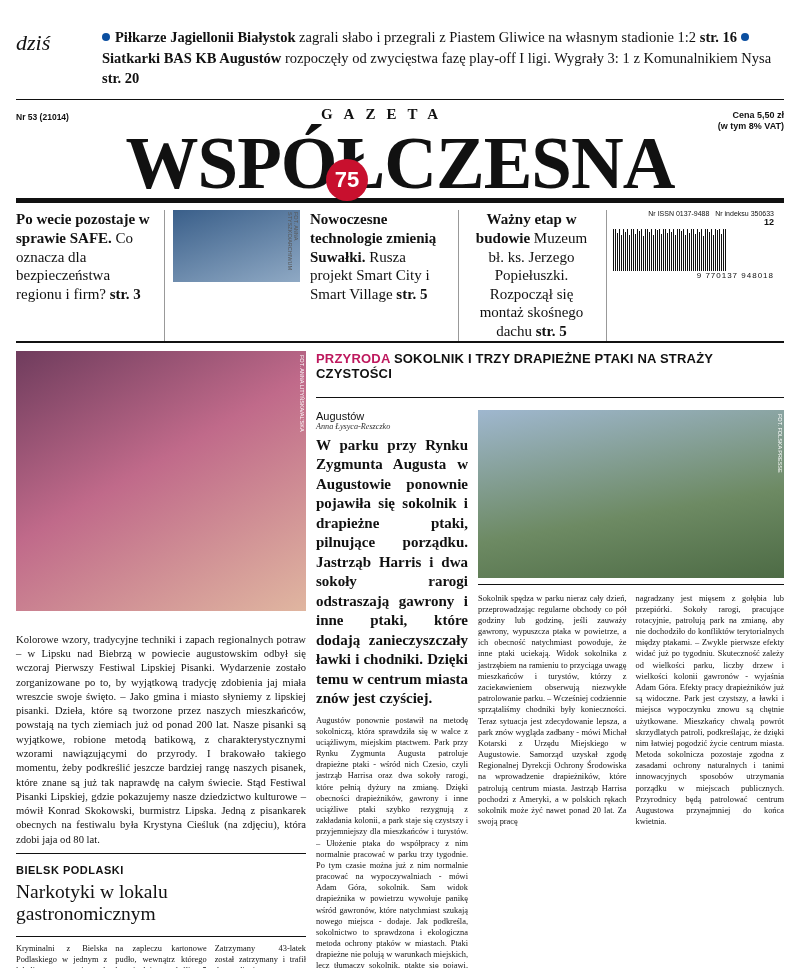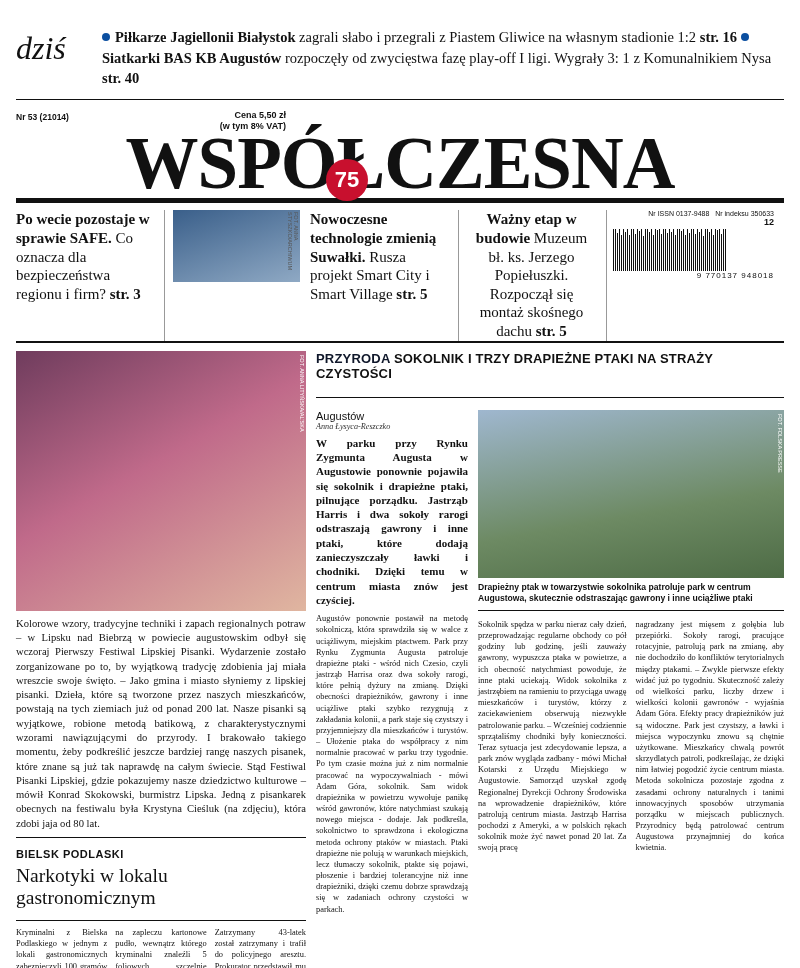--- a/index.html
+++ b/index.html
@@ -8,32 +8,32 @@
     width: 800px; height: 968px;
     background: #ffffff;
     font-family: "Liberation Serif", serif;
     color: #111;
     overflow: hidden;
   }
   .page { width:800px; height:968px; position:relative; padding: 0 16px; }
 
   
   .topstrip { display:flex; align-items:flex-start; padding-top:14px; gap:10px; }
-  .dzis { font-family:"Liberation Serif", serif; font-style:italic; font-size:32px; color:#111; padding-top:16px; width:66px; }
+  .dzis { font-family:"Liberation Serif", serif; font-style:italic; font-size:22px; color:#111; padding-top:16px; width:66px; }
   .sportowy { font-family:"Liberation Sans", sans-serif; font-weight:bold; font-size:25px; letter-spacing:-0.5px; color:#111; padding-top:16px; white-space:nowrap; }
   .sportowy .red { color:#c8102e; }
   .topnews { flex:1; font-family:"Liberation Serif", serif; font-size:14.5px; line-height:1.42; padding-top:13px; padding-left:10px; }
   .bullet { display:inline-block; width:8px; height:8px; background:#0b4fa0; border-radius:50%; margin-right:5px; vertical-align:1px; }
   .b { font-weight:bold; }
 
   .rule-thin { border-top:1px solid #111; margin-top:10px; }
 
   
   .masthead { position:relative; margin-top:0; }
-  .mh-row { display:flex; align-items:flex-start; padding-top:6px; }
+  .mh-row { display:flex; align-items:flex-start; justify-content:space-between; padding-top:6px; }
   .mh-left { font-family:"Liberation Sans", sans-serif; font-size:8.5px; font-weight:bold; padding-top:6px; width:120px; }
   .mh-right { text-align:right; width:150px; font-family:"Liberation Sans", sans-serif; font-size:9px; font-weight:bold; padding-top:4px; line-height:1.3; }
   .gazeta { text-align:center; flex:1; }
   .gazeta .g1 { font-family:"Liberation Serif", serif; letter-spacing:11px; font-size:15px; font-weight:bold; color:#111; }
   .wsp-wrap { position:relative; text-align:center; margin-top:-4px; }
   .wsp { font-family:"Liberation Serif", serif; font-weight:bold; font-size:73px; letter-spacing:-1px; line-height:0.95; }
   .badge75 {
     position:absolute; left:310px; top:30px;
     width:42px; height:42px; border-radius:50%;
     background:#c8102e; color:#fff;
@@ -63,67 +63,70 @@
   .bcnum { font-family:"Liberation Sans", sans-serif; font-size:8px; letter-spacing:1px; }
 
   
   .main { display:flex; gap:10px; padding-top:8px; }
   .leftcol { width:290px; }
   .rightcol { flex:1; }
 
   .bigphoto { width:100%; height:260px; background:linear-gradient(150deg,#6f3c5d,#c06a8a 45%,#e0b6a0); position:relative; overflow:hidden; }
   .bigphoto .credit2 { font-family:"Liberation Sans", sans-serif; font-size:5.5px; color:#fff; writing-mode:vertical-rl; position:absolute; right:1px; top:4px; }
 
-  .lead-para { font-family:"Liberation Serif", serif; font-size:10.6px; line-height:1.35; text-align:justify; padding-top:6px; }
+  .lead-para { font-family:"Liberation Serif", serif; font-size:10.6px; line-height:1.35; text-align:justify; padding-top:22px; }
 
   .bielsk { font-family:"Liberation Sans", sans-serif; font-weight:bold; font-size:11px; letter-spacing:0.5px; padding-top:10px; }
   .narkotyki { font-family:"Liberation Serif", serif; font-size:19.5px; padding-top:5px; padding-bottom:5px; }
 
   .cols3 { display:flex; gap:8px; padding-top:6px; }
   .cols3 > div { flex:1; font-family:"Liberation Serif", serif; font-size:8.4px; line-height:1.33; text-align:justify; }
 
   
   .kicker { font-family:"Liberation Sans", sans-serif; font-size:13px; font-weight:bold; letter-spacing:0.2px; padding-bottom:6px; }
-  .kicker .green { color:#0f172a; }
+  .kicker .green { color:#be185d; }
   .headline { font-family:"Liberation Serif", serif; font-weight:bold; font-size:49px; line-height:1.02; letter-spacing:-1px; padding-top:4px; }
 
   .sub { display:flex; gap:10px; padding-top:12px; }
   .sub-left { width:152px; }
   .sub-right { flex:1; }
   .city { font-family:Liberation Sans, sans-serif; font-size:11px; font-style:normal; }
   .byline { font-family:"Liberation Serif", serif; font-size:8.2px; font-style:italic; color:#333; padding-bottom:5px; }
-  .bold-lead { font-family:"Liberation Serif", serif; font-size:11px; line-height:1.3; font-weight:bold; text-align:justify; }
+  .bold-lead { font-family:"Liberation Serif", serif; font-size:15px; line-height:1.3; font-weight:bold; text-align:justify; }
   .body-col { font-family:"Liberation Serif", serif; font-size:8.4px; line-height:1.33; text-align:justify; padding-top:6px; }
 
   .photo2 { width:100%; height:168px; background:linear-gradient(170deg,#9fb7cf,#6d8a63 60%,#4d6b45); position:relative; overflow:hidden;}
   .photo2 .credit3 { font-family:"Liberation Sans", sans-serif; font-size:5.5px; color:#fff; writing-mode:vertical-rl; position:absolute; right:1px; top:4px; }
   .cap { font-family:"Liberation Sans", sans-serif; font-size:8.6px; font-weight:bold; line-height:1.3; padding-top:4px; }
 
   .bottomcols { display:flex; gap:9px; padding-top:8px; }
   .bottomcols > div { flex:1; font-family:"Liberation Serif", serif; font-size:8.4px; line-height:1.33; text-align:justify; }
   .hr-light { border-top:1px solid #111; margin-top:6px; }
 </style>
 </head>
 <body>
 
 <div class="page">
 
   <div class="topstrip">
     <div class="dzis">dziś</div>
     <div class="topnews">
       <span class="bullet"></span><span class="b">Piłkarze Jagiellonii Białystok</span><span> zagrali słabo i przegrali z Piastem Gliwice na własnym stadionie 1:2 </span><span class="b">str. 16</span>
-      <span class="bullet"></span><span class="b">Siatkarki BAS KB Augustów</span><span> rozpoczęły od zwycięstwa fazę play-off I ligi. Wygrały 3: 1 z Komunalnikiem Nysa </span><span class="b">str. 40</span>
+      <span class="bullet"></span><span class="b">Siatkarki BAS KB Augustów</span><span> rozpoczęły od zwycięstwa fazę play-off I ligi. Wygrały 3: 1 z Komunalnikiem Nysa </span><span class="b">str. 20</span>
     </div>
   </div>
 
   <div class="rule-thin"></div>
 
   <div class="masthead">
     <div class="mh-row">
       <div class="mh-left">Nr 53 (21014)</div>
+      <div class="gazeta">
+        <div class="g1">GAZETA</div>
+      </div>
       <div class="mh-right">
         <div>Cena 5,50 zł</div>
         <div>(w tym 8% VAT)</div>
       </div>
     </div>
     <div class="wsp-wrap">
       <div class="wsp">WSPÓŁCZESNA</div>
       <div class="badge75">75</div>
     </div>
   </div>
@@ -247,21 +250,20 @@
           <div class="body-col">Augustów ponownie postawił na metodę sokolniczą, która sprawdziła się w walce z uciążliwym, miejskim ptactwem. Park przy Rynku Zygmunta Augusta patroluje drapieżne ptaki - wśród nich Czesio, czyli jastrząb Harrisa oraz dwa sokoły rarogi, które pełnią dyżury na zmianę. Dzięki obecności drapieżników, gawrony i inne uciążliwe ptaki szybko rezygnują z zakładania kolonii, a park staje się czystszy i przyjemniejszy dla mieszkańców i turystów.
 
 – Ułożenie ptaka do współpracy z nim normalnie pracować w parku trzy tygodnie. Po tym czasie można już z nim normalnie pracować na wypoczywalniach - mówi Adam Góra, sokolnik. Sam widok drapieżnika w powietrzu wywołuje panikę wśród gawronów, które natychmiast szukają nowego miejsca - dodaje.
 
 Jak podkreśla, sokolnictwo to sprawdzona i ekologiczna metoda ochrony ptaków w miastach. Ptaki drapieżne nie polują w warunkach miejskich, lecz tłumaczy sokolnik, ptakte się pojawi, płoszenie i bardziej tolerancyjne niż inne drapieżniki, dzięki czemu dobrze sprawdzają się w zadaniach ochrony czystości w parkach.</div>
         </div>
         <div class="sub-right">
           <div class="photo2">
             <div class="credit3">FOT. FOLSKA PRESSE</div>
           </div>
-          <div class="cap">Drapieżny ptak w towarzystwie sokolnika patroluje park w centrum Augustowa, skutecznie odstraszając gawrony i inne uciążliwe ptaki</div>
           <div class="hr-light"></div>
           <div class="bottomcols">
             <div>Sokolnik spędza w parku nieraz cały dzień, przeprowadzając regularne obchody co pół godziny lub godzinę, jeśli zauważy gawrony, wypuszcza ptaka w powietrze, a ich obecność natychmiast powoduje, że inne ptaki uciekają. Widok sokolnika z jastrzębiem na ramieniu to przyciąga uwagę mieszkańców i turystów, którzy z zaciekawieniem obserwują niezwykłe patrolowanie parku.
 
 – Wcześniej codziennie sprzątaliśmy chodniki były konieczności. Teraz sytuacja jest zdecydowanie lepsza, a park znów wygląda zadbany - mówi Michał Kotarski z Urzędu Miejskiego w Augustowie. Samorząd uzyskał zgodę Regionalnej Dyrekcji Ochrony Środowiska na wprowadzenie drapieżników, które patrolują centrum miasta.
 
 Jastrząb Harrisa pochodzi z Ameryki, a w polskich rękach sokolnik może żyć nawet ponad 20 lat. Za swoją pracę</div>
             <div>nagradzany jest mięsem z gołębia lub przepiórki. Sokoły rarogi, pracujące rotacyjnie, patrolują park na zmianę, aby nie dochodziło do konfliktów terytorialnych między ptakami.
 
 – Zwykle pierwsze efekty widać już po tygodniu. Skuteczność zależy od wielkości parku, liczby drzew i wielkości kolonii gawronów - wyjaśnia Adam Góra.

